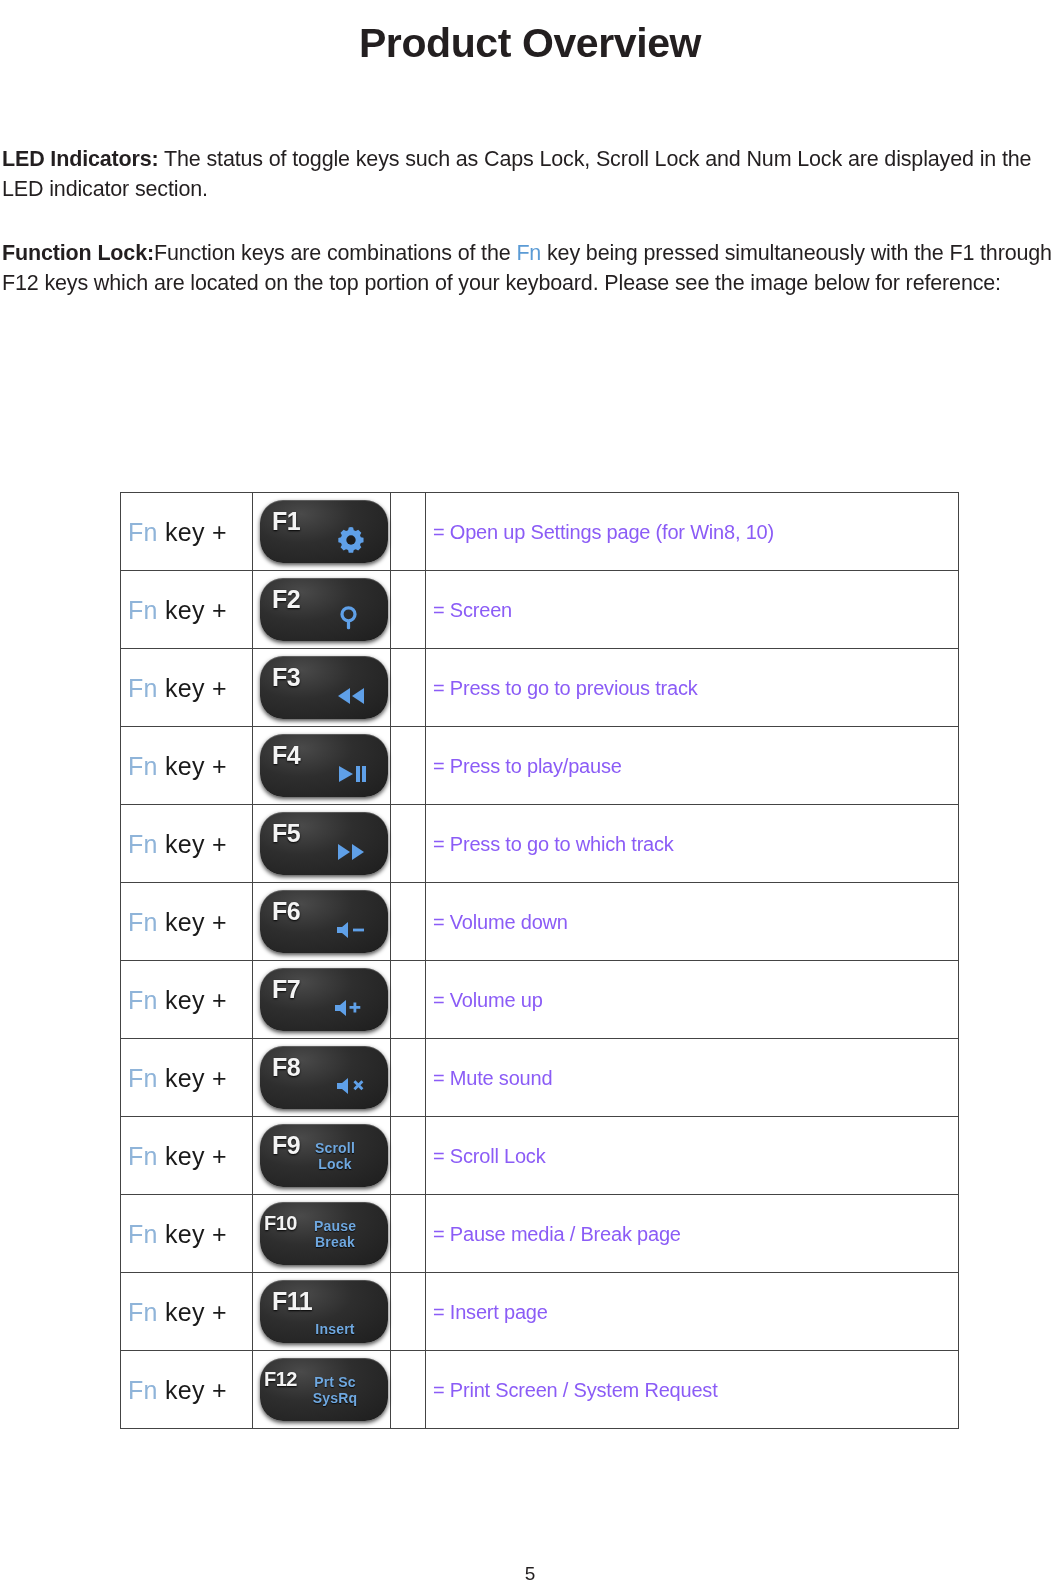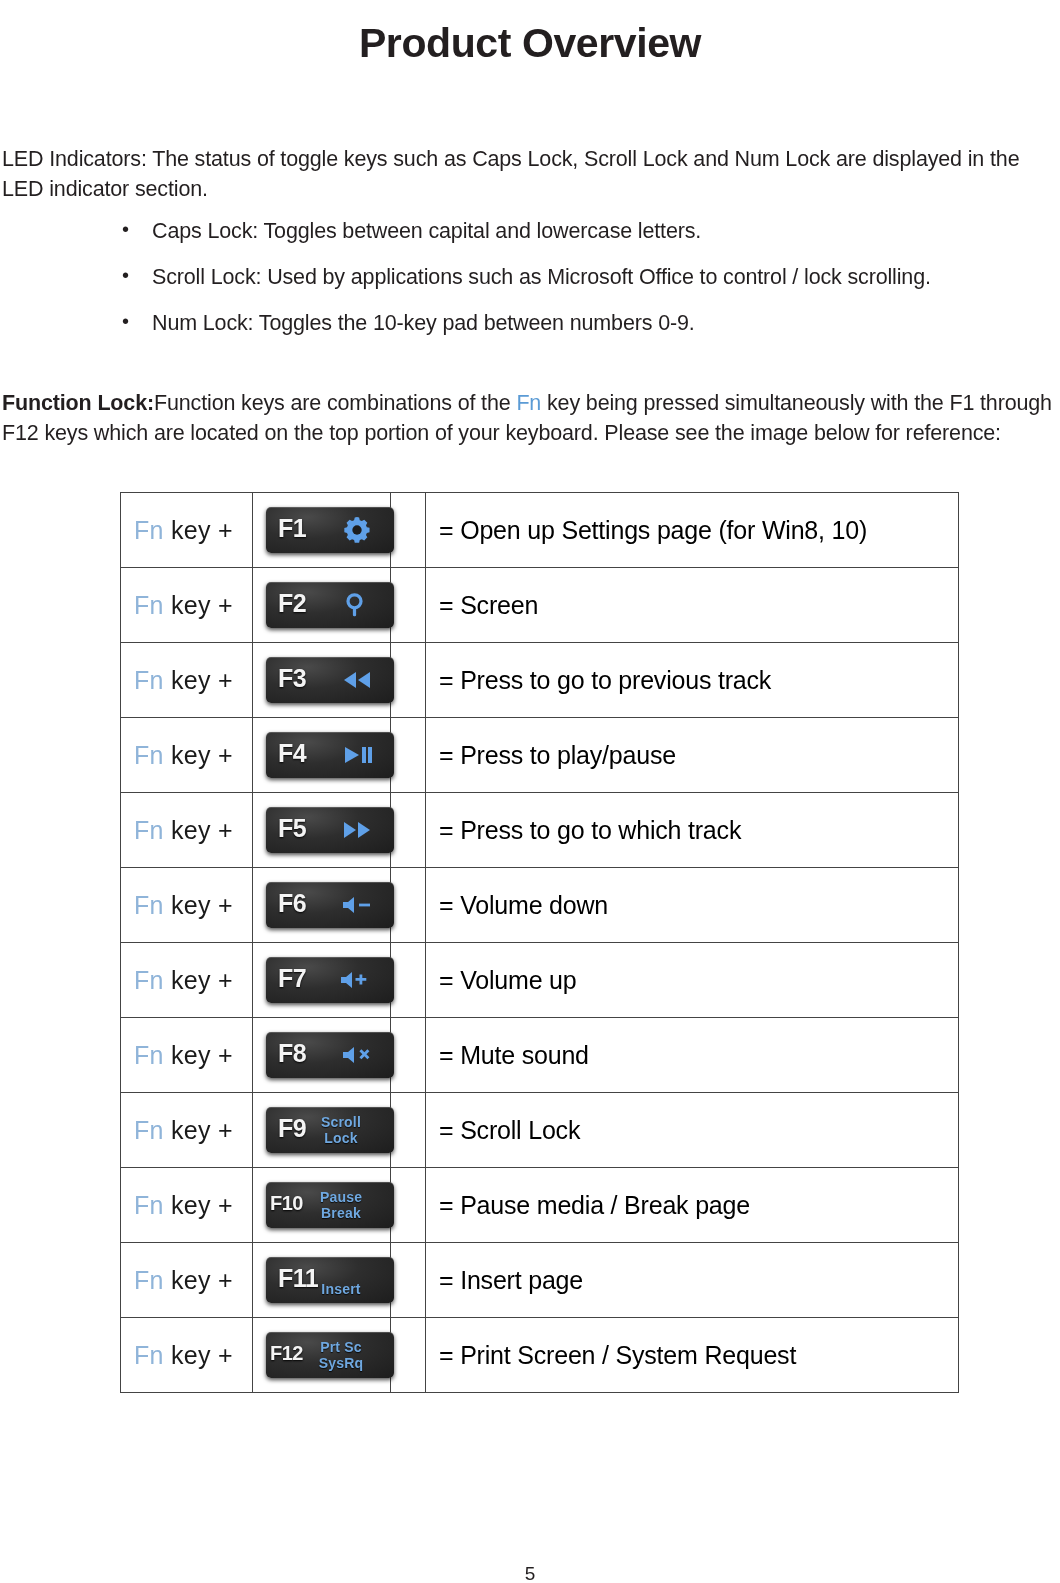--- a/index.html
+++ b/index.html
@@ -36,21 +36,21 @@
   }
 
   
   .body-block {
     padding: 0 8px 0 2px;
     font-size: 21.5px;
     line-height: 30px;
     color: #231f20;
     letter-spacing: -0.15px;
   }
-  .lead-in { font-weight: normal; }
+  .lead-in { font-weight: bold; }
   .spacer-top { height: 62px; }
   .para { margin: 0; }
 
   ul.bullets {
     margin: 12px 0 0 0;
     padding: 0;
     list-style: none;
   }
   ul.bullets li {
     position: relative;
@@ -83,21 +83,21 @@
     width: 838px;
   }
   table.fk-table {
     border-collapse: collapse;
     width: 838px;
     table-layout: fixed;
     background: #ffffff;
   }
   table.fk-table td {
     border: 1px solid #444444;
-    padding: 13px;
+    padding: 7px;
     vertical-align: middle;
     background: #ffffff;
   }
   .col-fn   { width: 132px; }
   .col-key  { width: 138px; }
   .col-gap  { width: 35px; }
   .col-desc { width: 533px; }
 
   tr.fk-row { height: 75px; }
 
@@ -122,23 +122,23 @@
     border-left: none;
     border-right: none;
     border-top: none;
     border-bottom: none;
     position: relative;
     padding: 0;
   }
   .keycap {
     position: relative;
     width: 128px;
-    height: 46px;
+    height: 63px;
     margin: 0 auto;
-    border-radius: 5px;
+    border-radius: 23px;
     background:
       radial-gradient(ellipse at 32% 22%, #4a4a4a 0%, #2e2e2e 42%, #1d1d1d 100%);
     box-shadow: inset 0 1px 0 rgba(255,255,255,0.18),
                 0 2px 4px rgba(0,0,0,0.7);
     display: flex;
     align-items: center;
     overflow: hidden;
   }
   .keycap .fkey-label {
     position: absolute;
@@ -182,23 +182,23 @@
     bottom: 6px;
     transform: none;
   }
   .glyph-slot svg { display: block; }
   .ico { fill: #5fa0e8; }
 
   td.gap-cell { background: #ffffff; }
 
   .desc-cell {
     padding-left: 14px;
-    font-size: 25px;
+    font-size: 20px;
     line-height: 30px;
-    color: #000000;
+    color: #8b5cf6;
     letter-spacing: -0.2px;
     white-space: nowrap;
   }
 
   
   .page-number {
     position: absolute;
     left: 0;
     right: 0;
     bottom: 12px;
@@ -212,25 +212,20 @@
 
 <div class="page">
 
   <h1 class="doc-title">Product Overview</h1>
 
   <div class="spacer-top"></div>
 
   <div class="body-block">
     <p class="para"><span class="lead-in">LED Indicators:</span><span> The status of toggle keys such as Caps Lock, Scroll Lock and Num Lock are displayed in the LED indicator section.</span></p>
 
-    <ul class="bullets">
-      <li>Caps Lock: Toggles between capital and lowercase letters.</li>
-      <li>Scroll Lock: Used by applications such as Microsoft Office to control / lock scrolling.</li>
-      <li>Num Lock: Toggles the 10-key pad between numbers 0-9.</li>
-    </ul>
 
     <div class="gap-before-fn"></div>
 
     <p class="fn-para"><span class="fn-lead">Function Lock:</span><span>Function keys are combinations of the </span><span class="fn-blue">Fn</span><span> key being pressed simultaneously with the F1 through F12 keys which are located on the top portion of your keyboard. Please see the image below for reference:</span></p>
   </div>
 
   <div class="fk-wrap">
     <table class="fk-table">
       <colgroup>
         <col class="col-fn">

